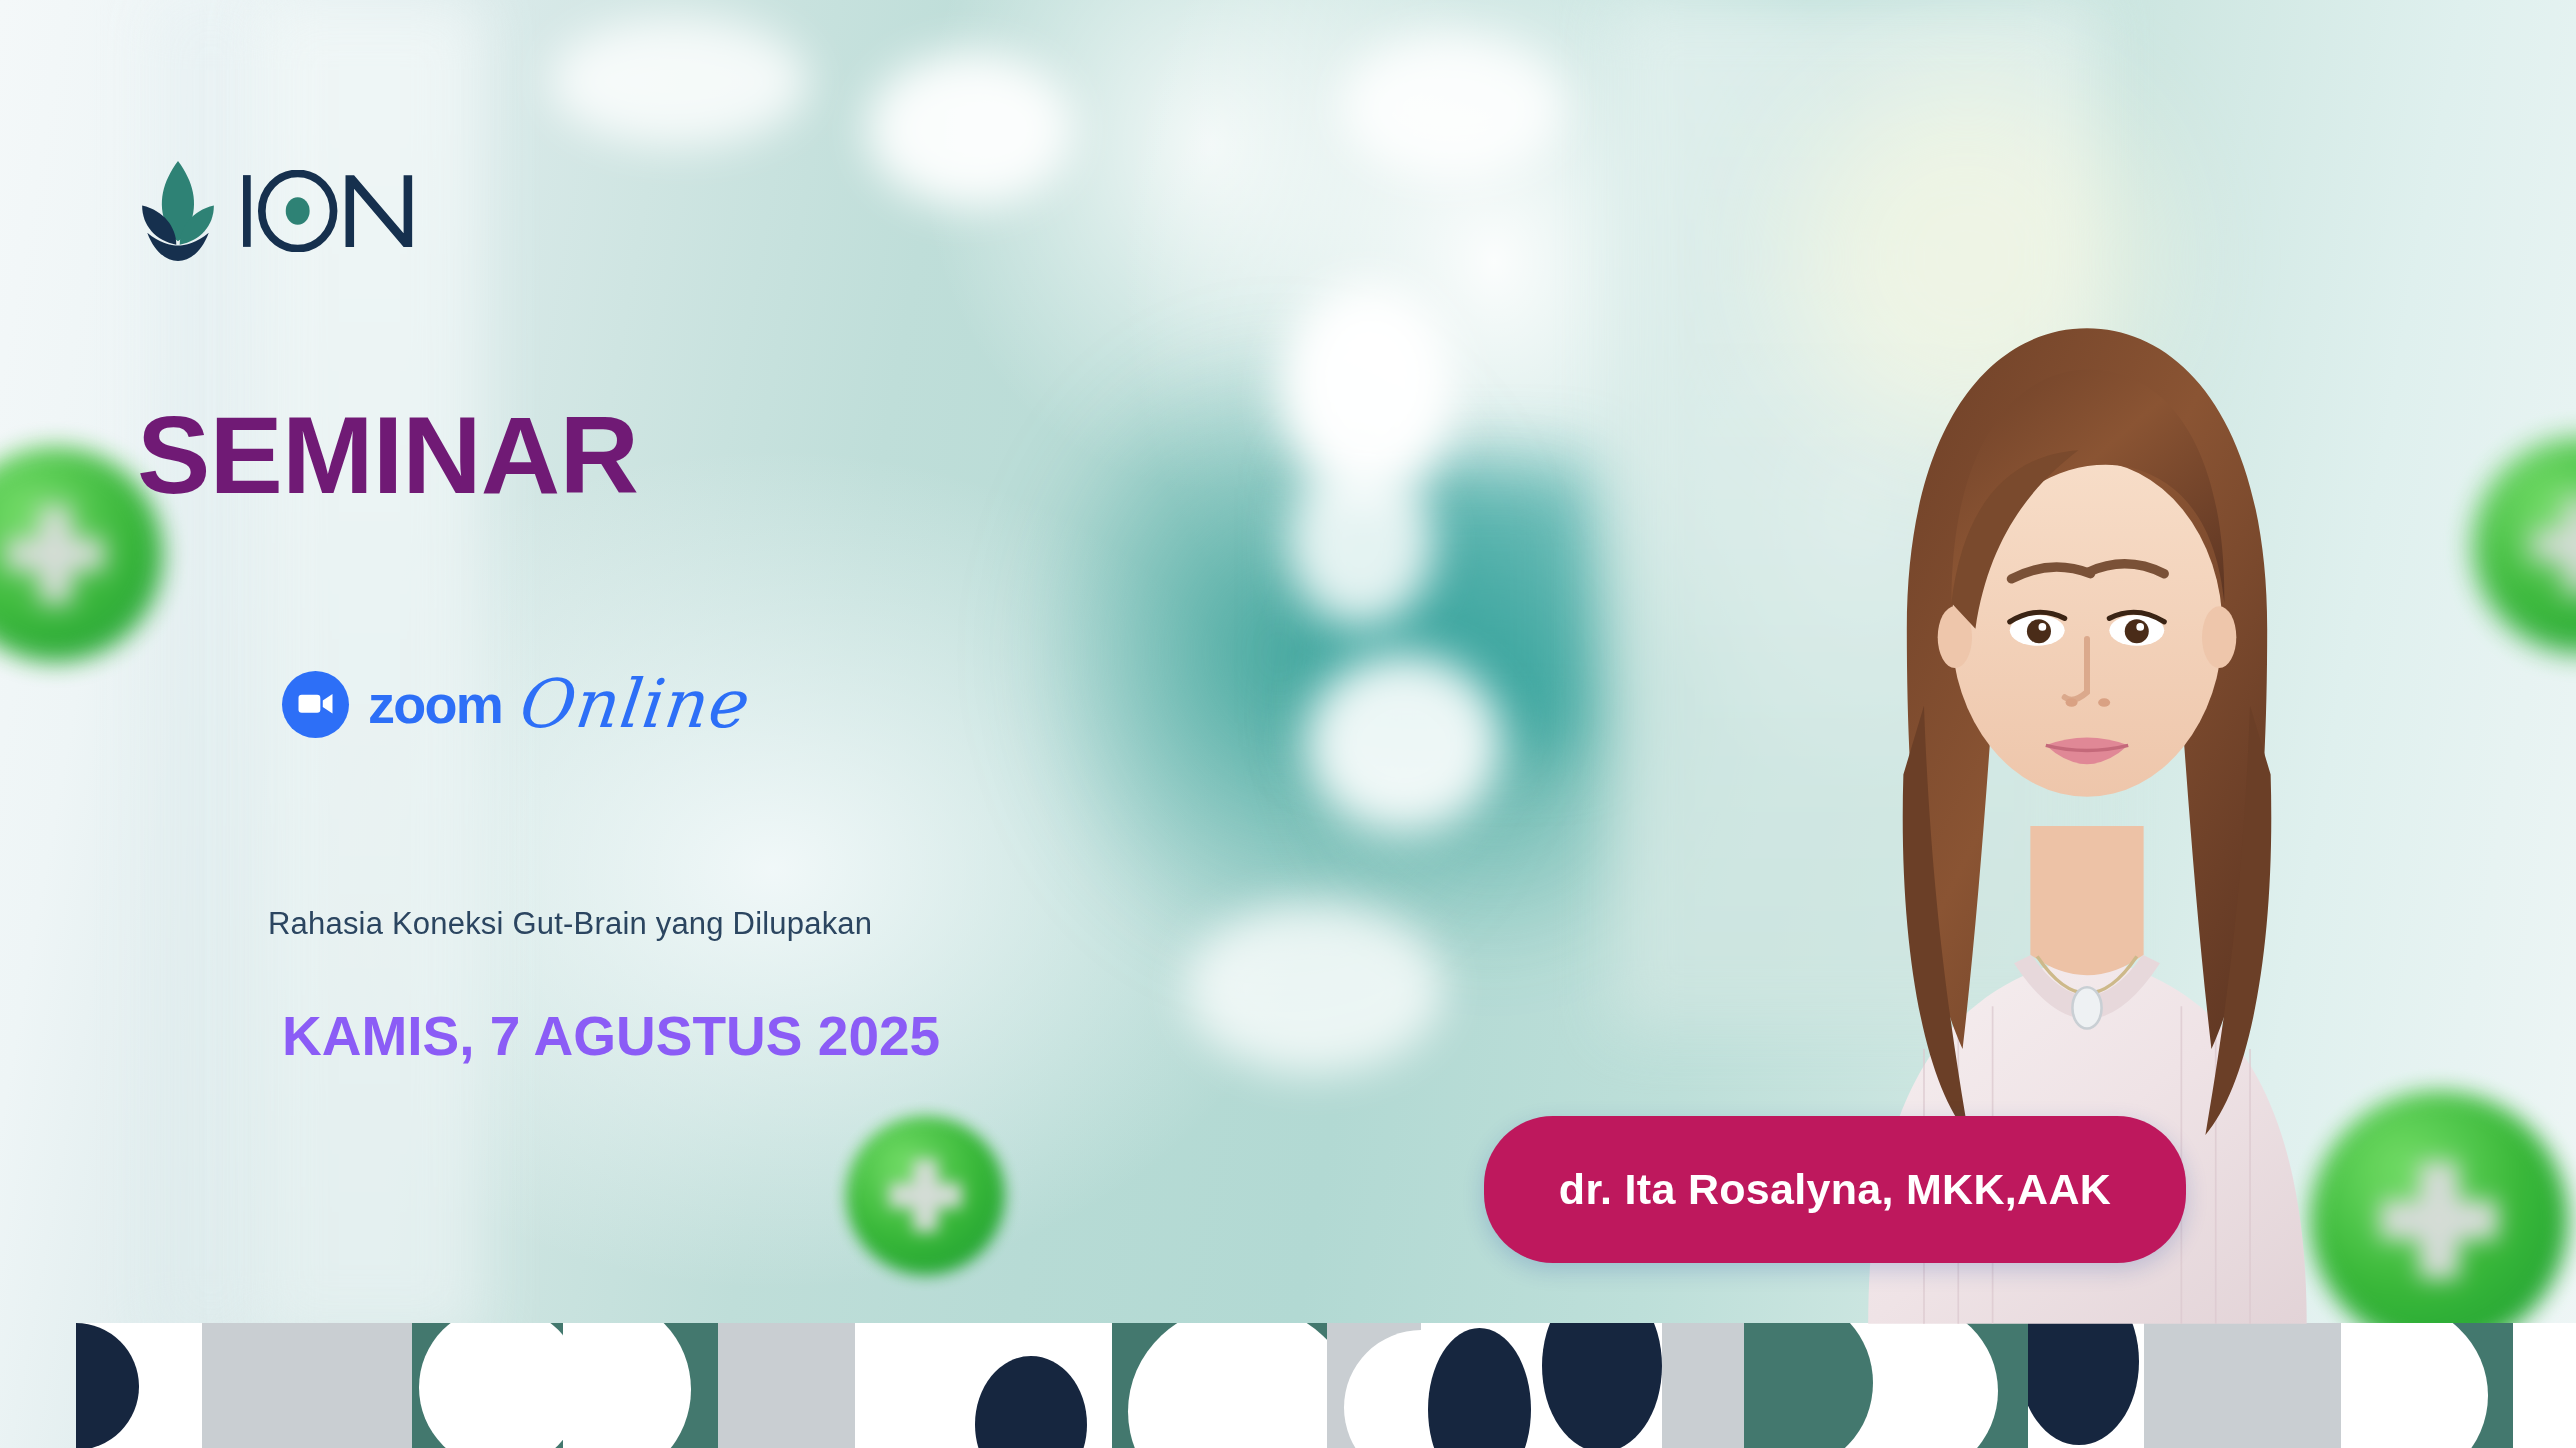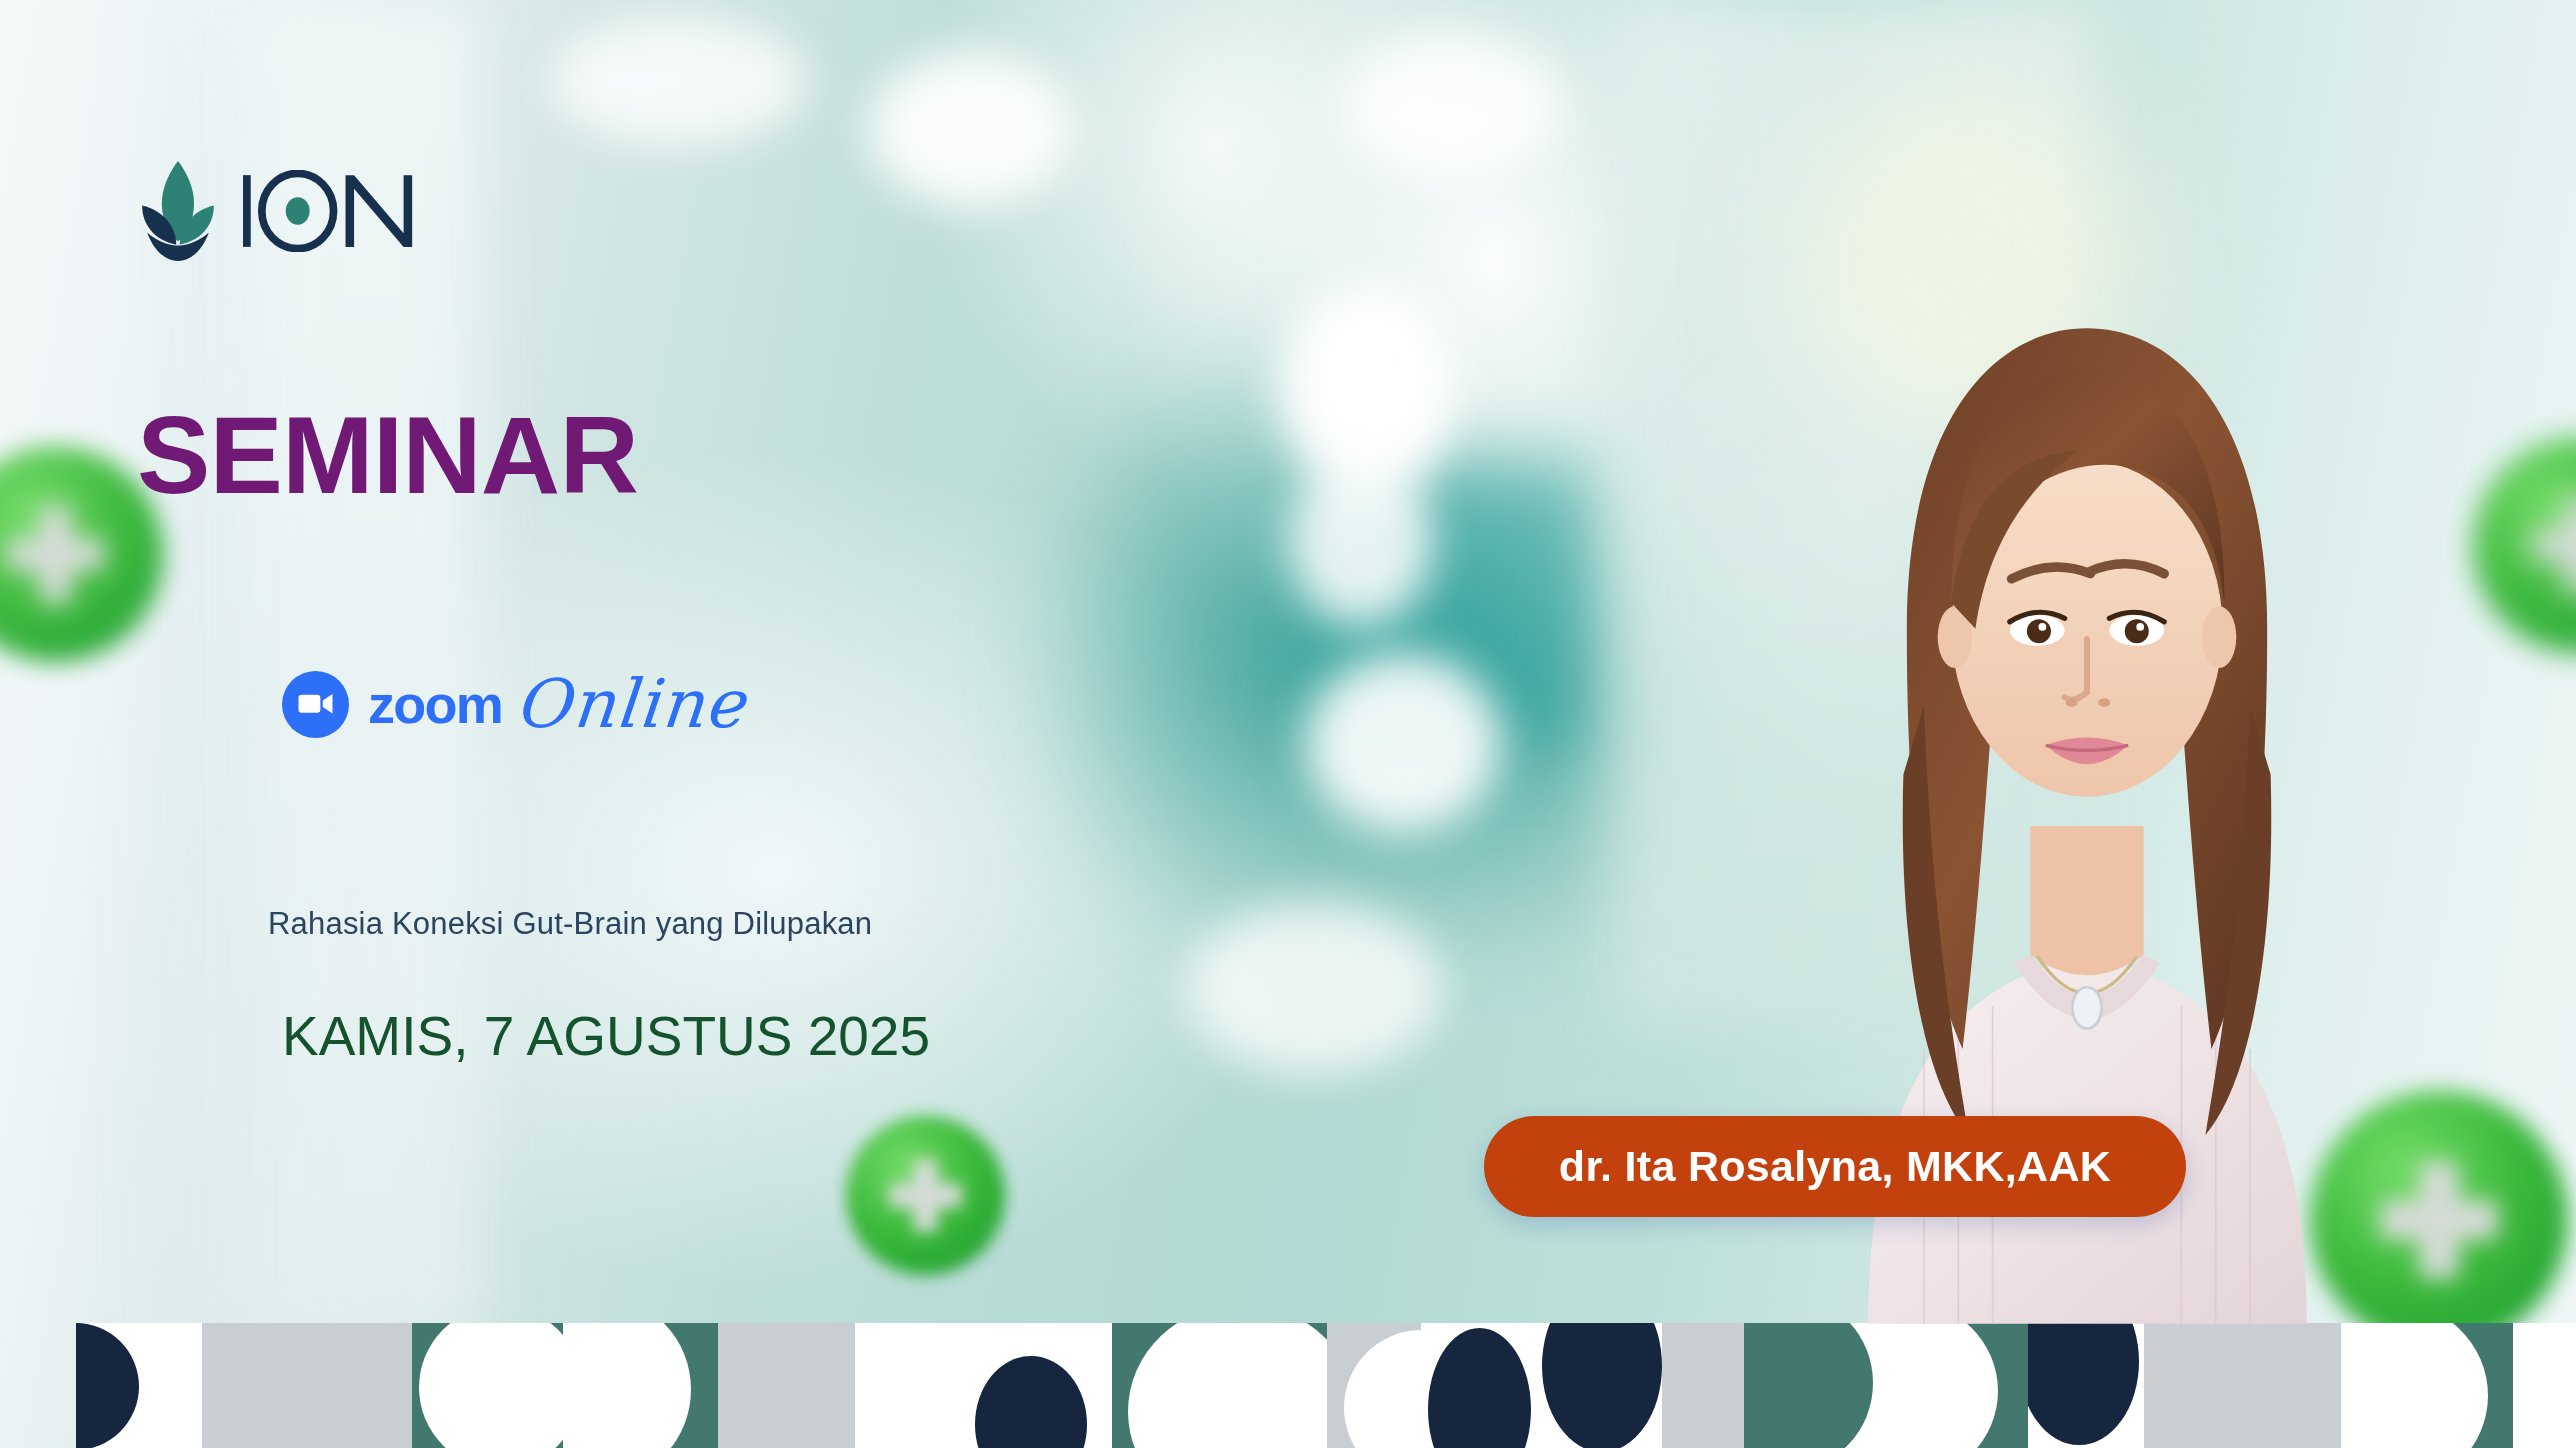--- a/index.html
+++ b/index.html
@@ -100,35 +100,35 @@
     letter-spacing:0.5px; font-weight:500;
   }
   .tagline{
     position:absolute; left:268px; top:906px;
     color:#2b4560; font-size:31px; font-weight:400; letter-spacing:0.2px;
   }
 
   
   .datetime{
     position:absolute; left:282px; top:1000px;
-    color:#14532d; font-weight:normal; font-size:55px;
+    color:#8b5cf6; font-weight:bold; font-size:55px;
     line-height:1.33; letter-spacing:0px;text-align:center;
   }
 
   
   .photo{
     position:absolute; right:223px; bottom:125px;
     width:532px; height:1099px;
   }
 
   
   .name-pill{
     position:absolute; left:1484px; top:1116px;
-    width:702px; height:101px; border-radius:69px;
-    background:#c2410c;
+    width:702px; height:147px; border-radius:69px;
+    background:#be185d;
     display:flex; align-items:center; justify-content:center;
     color:#fff; font-size:43px; font-weight:bold; letter-spacing:0.3px;
     box-shadow:0 6.9px 22px rgba(20,60,160,.20);
   }
 
   
   .hashtag{
     position:absolute; right:137px; top:79px;
     color:#21344b; font-size:43px; font-weight:300; letter-spacing:0.4px;
   }

